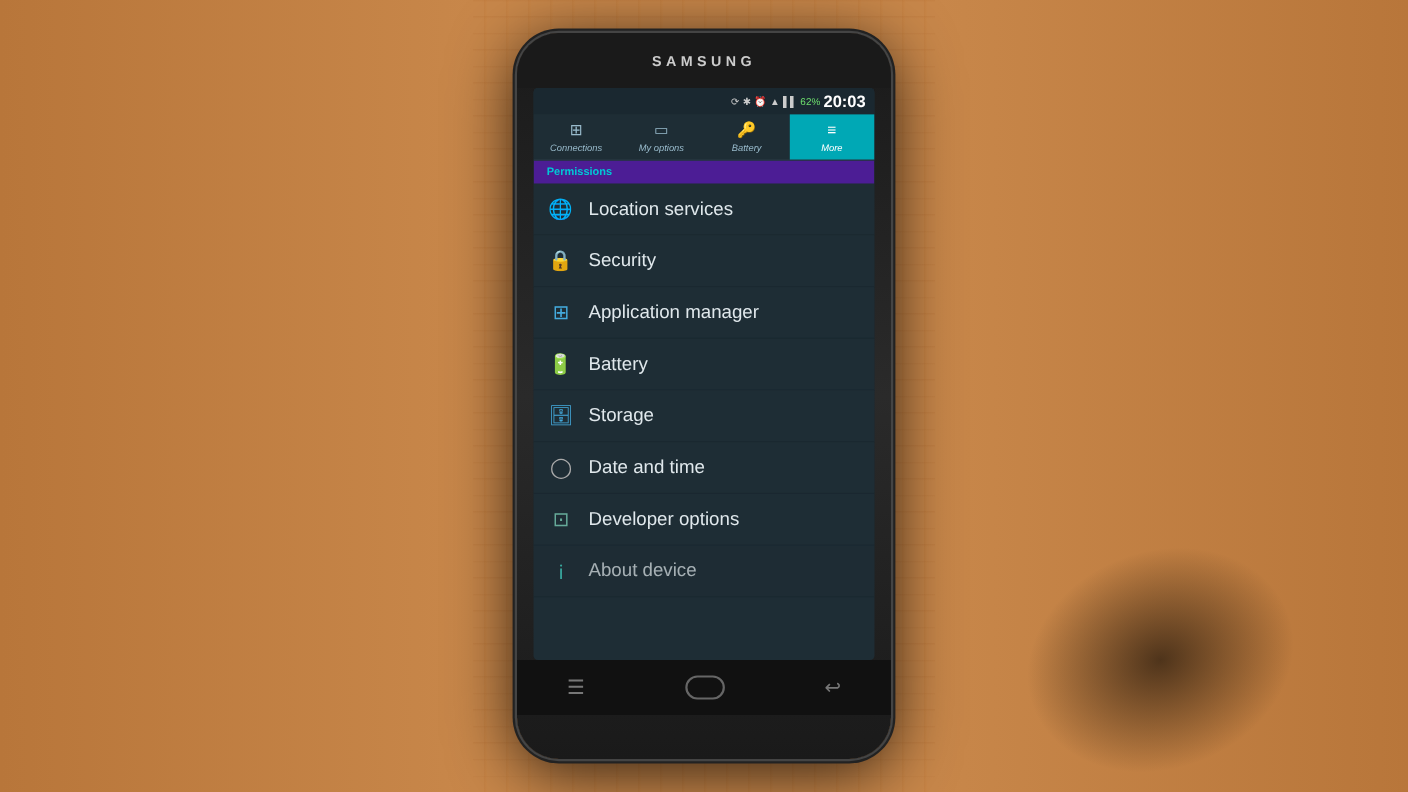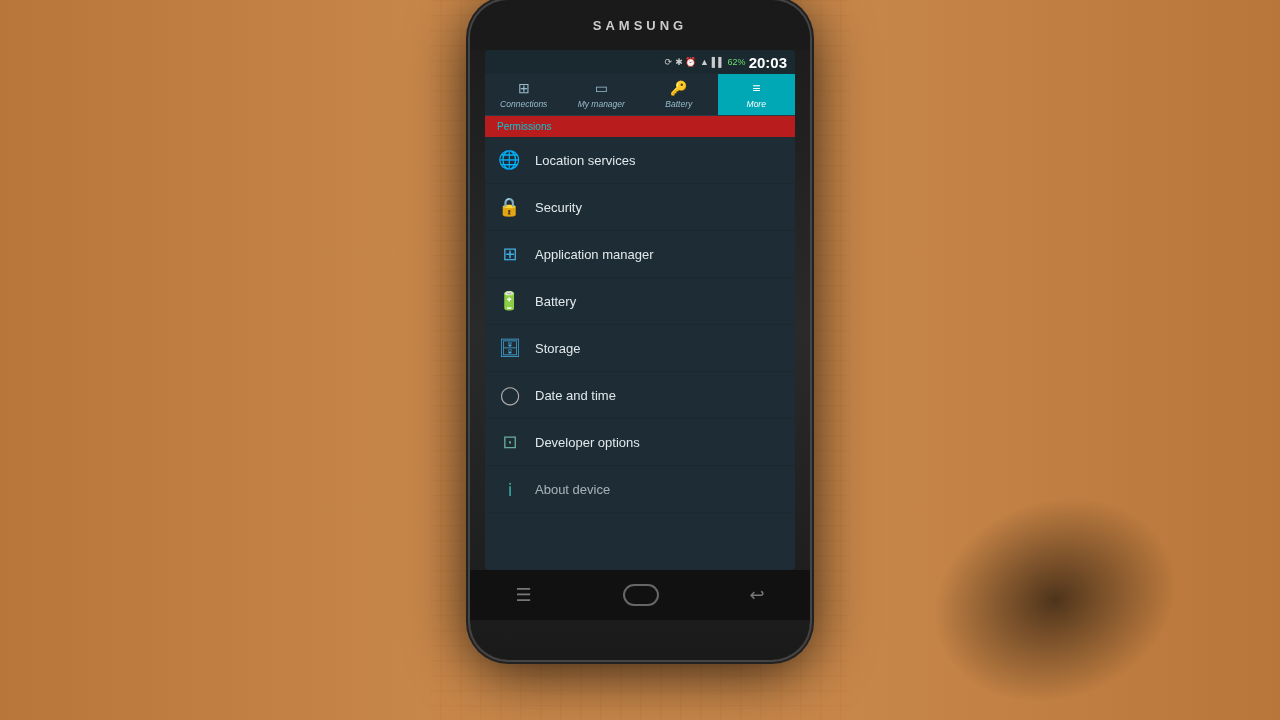--- a/index.html
+++ b/index.html
@@ -27,20 +27,21 @@
       font-family: 'Arial', sans-serif;
       overflow: hidden;
       position: relative;
     }
 
     .scene {
       position: relative;
       width: 1280px;
       height: 720px;
       display: flex;
+      align-items: center;
       justify-content: center;
     }
 
     
     .phone-shell {
       position: relative;
       width: 340px;
       height: 660px;
       background: linear-gradient(180deg, #1a1a1a 0%, #2a2a2a 50%, #1a1a1a 100%);
       border-radius: 38px;
@@ -157,25 +158,25 @@
 
     
     .settings-list {
       flex: 1;
       overflow: hidden;
       display: flex;
       flex-direction: column;
     }
 
     .section-header {
-      background: #b91c1c;
+      background: #4c1d95;
       padding: 5px 12px;
       font-size: 10px;
       color: #00c8d5;
-      font-weight: normal;
+      font-weight: bold;
       flex-shrink: 0;
     }
 
     .setting-item {
       display: flex;
       align-items: center;
       padding: 10px 12px;
       border-bottom: 1px solid #1a2830;
       cursor: pointer;
       flex-shrink: 0;
@@ -188,21 +189,21 @@
       height: 26px;
       display: flex;
       align-items: center;
       justify-content: center;
       font-size: 18px;
       flex-shrink: 0;
     }
 
     .setting-label {
       color: #e0e8ec;
-      font-size: 13px;
+      font-size: 17px;
       font-weight: normal;
     }
 
     
     .phone-bottom {
       width: 100%;
       height: 50px;
       background: #111;
       display: flex;
       align-items: center;
@@ -304,21 +305,21 @@
           </div>
         </div>
 
         <div class="tab-nav">
           <div class="tab-item">
             <span class="tab-icon">⊞</span>
             <span class="tab-label">Connections</span>
           </div>
           <div class="tab-item">
             <span class="tab-icon">▭</span>
-            <span class="tab-label">My manager</span>
+            <span class="tab-label">My options</span>
           </div>
           <div class="tab-item">
             <span class="tab-icon">🔑</span>
             <span class="tab-label">Battery</span>
           </div>
           <div class="tab-item active">
             <span class="tab-icon">≡</span>
             <span class="tab-label">More</span>
           </div>
         </div>

